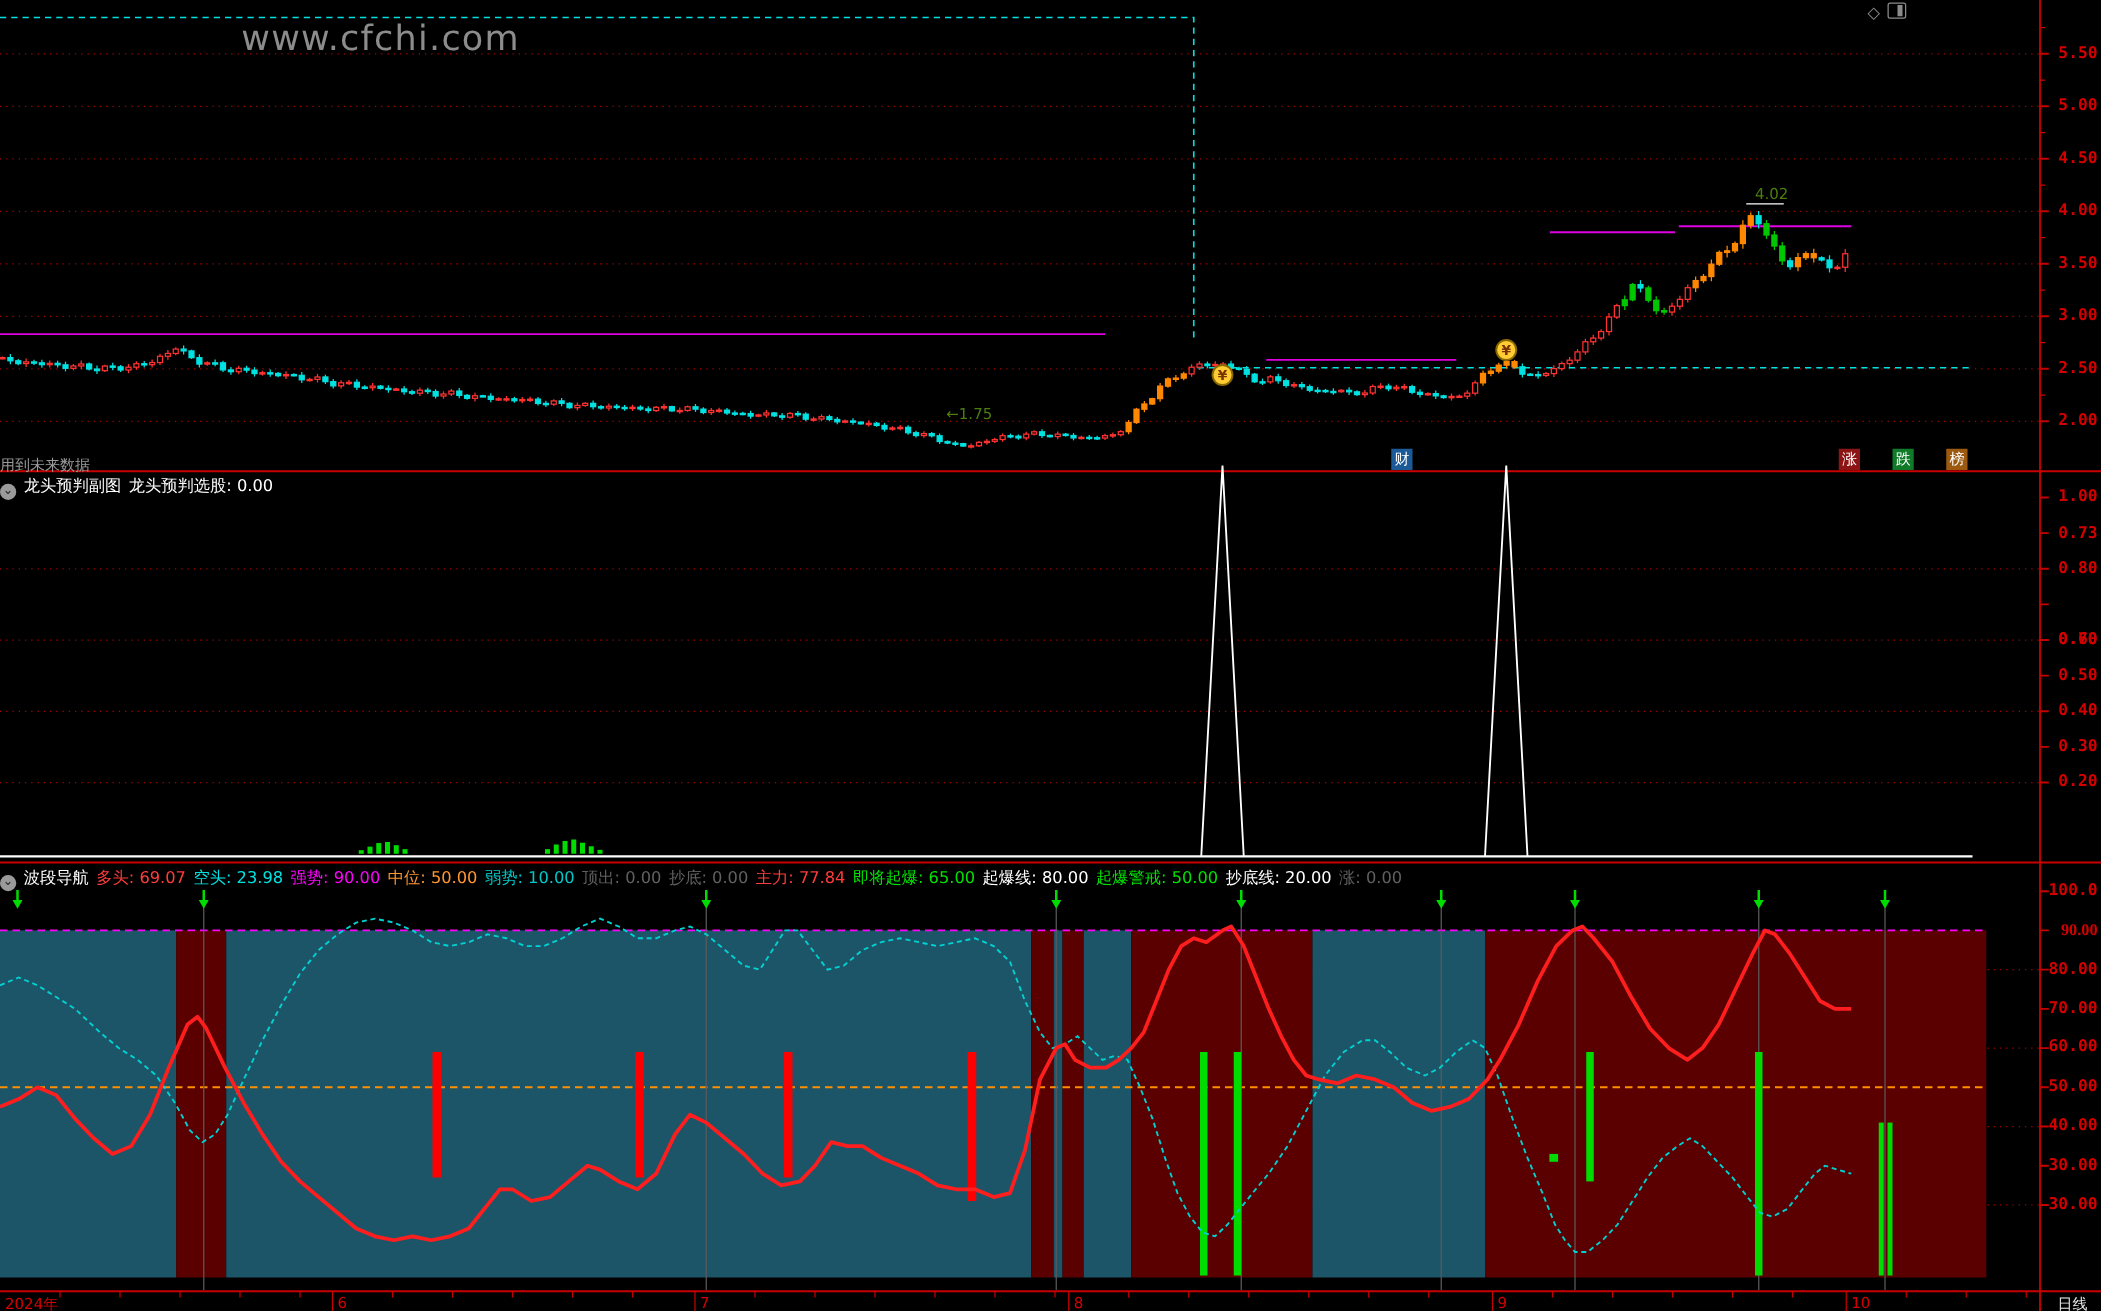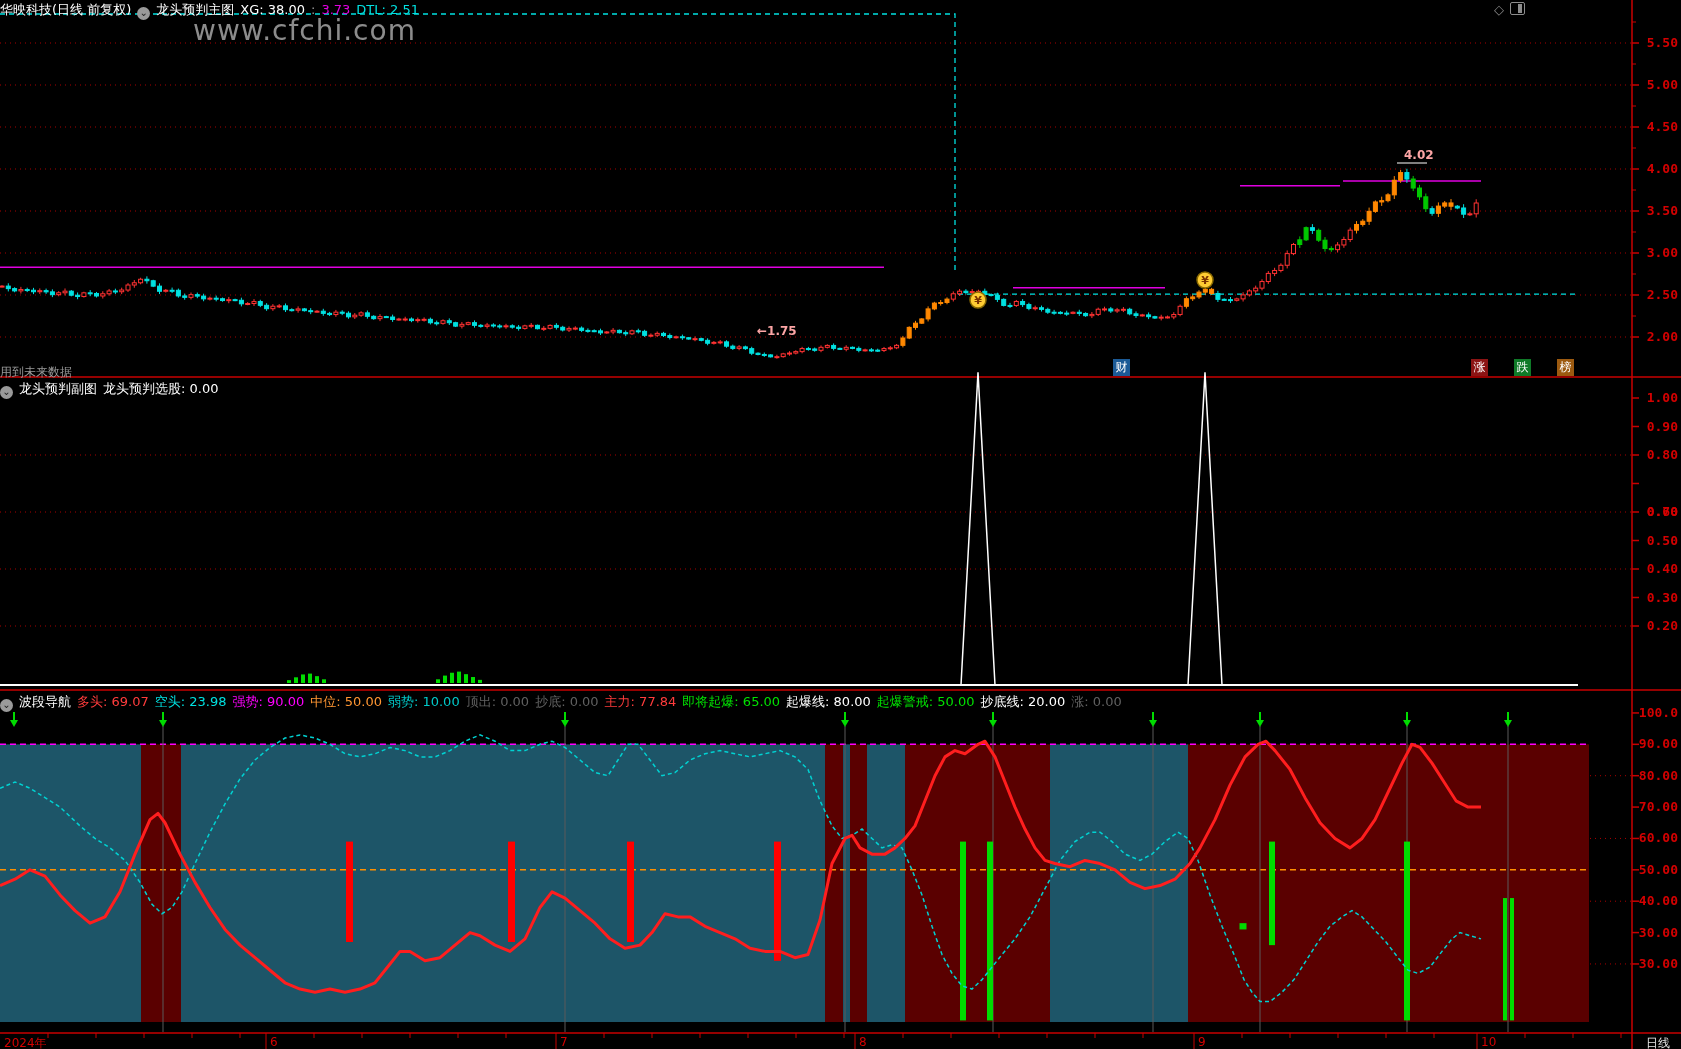--- a/index.html
+++ b/index.html
@@ -8,21 +8,21 @@
   #gfx{position:absolute;left:0;top:0;}
   .bar{position:absolute;left:0;white-space:nowrap;font-size:13px;z-index:5;}
   .bar span{margin-right:6px;}
   .cicon{display:inline-block;width:13px;height:13px;border-radius:50%;background:#9a9a9a;
          color:#222;font-size:10px;line-height:11px;text-align:center;vertical-align:-2px;margin-right:5px;}
   .w{color:#fff;} .gy{color:#9a9a9a;}
   .watermark{position:absolute;left:193px;top:14px;color:#8c8c8c;font-size:28px;letter-spacing:1px;z-index:4;}
   .ylab{position:absolute;left:1636px;width:42px;text-align:right;color:#d40000;
         font-family:"DejaVu Sans Mono",monospace;font-size:13px;font-weight:bold;z-index:5;}
   .xlab{position:absolute;top:1035px;color:#d40000;font-size:12px;z-index:5;}
-  .ann{position:absolute;color:#fca5a5;font-size:12px;z-index:5;font-weight:bold;}
+  .ann{position:absolute;color:#4d7c0f;font-size:12px;z-index:5;}
   .note{position:absolute;left:0;top:364px;color:#9a9a9a;font-size:12px;z-index:5;}
   .badge{position:absolute;width:17px;height:17px;color:#fff;font-size:12px;line-height:17px;
          text-align:center;z-index:6;cursor:pointer;}
   .period{position:absolute;left:1638px;top:1035px;width:40px;text-align:center;color:#e6e6e6;font-size:12px;z-index:6;}
   .winicons{position:absolute;left:1494px;top:2px;z-index:6;color:#8c8c8c;font-size:13px;}
   .winicons .sq{display:inline-block;width:13px;height:11px;border:1px solid #8c8c8c;border-radius:2px;
                 margin-left:6px;vertical-align:-1px;position:relative;}
   .winicons .sq i{position:absolute;right:2px;top:1px;bottom:1px;width:4px;background:#8c8c8c;}
 </style>
 </head>
@@ -662,23 +662,20 @@
       <rect x="322" y="679.295" width="4" height="3.705000000000041" fill="#00dc00"></rect>
       <rect x="436" y="679.295" width="4" height="3.705000000000041" fill="#00dc00"></rect>
       <rect x="443" y="675.59" width="4" height="7.409999999999968" fill="#00dc00"></rect>
       <rect x="450" y="672.74" width="4" height="10.259999999999991" fill="#00dc00"></rect>
       <rect x="457" y="671.6" width="4" height="11.399999999999977" fill="#00dc00"></rect>
       <rect x="464" y="674.165" width="4" height="8.835000000000036" fill="#00dc00"></rect>
       <rect x="471" y="677.015" width="4" height="5.985000000000014" fill="#00dc00"></rect>
       <rect x="478" y="679.865" width="4" height="3.134999999999991" fill="#00dc00"></rect>
     </svg>
 
-  <div class="bar" style="top:1px;z-index:6">
-    <span class="w">华映科技(日线 前复权)</span><span class="cicon">⌄</span><span class="w">龙头预判主图</span><span class="w">XG: 38.00</span><span class="gy">:</span><span style="color:#e100e1">3.73</span><span style="color:#00e1e1">DTL: 2.51</span>
-  </div>
 
   <div class="winicons"><span>◇</span><span class="sq"><i></i></span></div>
 
   <div class="watermark">www.cfchi.com</div>
   <div class="note">用到未来数据</div>
 
   <div class="bar" style="top:380px">
     <span class="cicon">⌄</span><span class="w">龙头预判副图</span><span id="p2fields"><span style="color: rgb(255, 255, 255);">龙头预判选股: 0.00</span></span>
   </div>
 
@@ -697,30 +694,30 @@
   <div id="ylabs">
       <div class="ylab" style="top: 35px;">5.50</div>
       <div class="ylab" style="top: 77px;">5.00</div>
       <div class="ylab" style="top: 119px;">4.50</div>
       <div class="ylab" style="top: 161px;">4.00</div>
       <div class="ylab" style="top: 203px;">3.50</div>
       <div class="ylab" style="top: 245px;">3.00</div>
       <div class="ylab" style="top: 287px;">2.50</div>
       <div class="ylab" style="top: 329px;">2.00</div>
       <div class="ylab" style="top: 390px;">1.00</div>
-      <div class="ylab" style="top: 418.5px;">0.90</div>
+      <div class="ylab" style="top: 418.5px;">0.73</div>
       <div class="ylab" style="top: 447px;">0.80</div>
       <div class="ylab" style="top: 475.5px; margin-top: 28px;">0.70</div>
       <div class="ylab" style="top: 504px;">0.60</div>
       <div class="ylab" style="top: 532.5px;">0.50</div>
       <div class="ylab" style="top: 561px;">0.40</div>
       <div class="ylab" style="top: 589.5px;">0.30</div>
       <div class="ylab" style="top: 618px;">0.20</div>
       <div class="ylab" style="top: 704.95px;">100.0</div>
-      <div class="ylab" style="top: 736.325px;">90.00</div>
+      <div class="ylab" style="top: 736.325px; font-family: Liberation Serif, serif;">90.00</div>
       <div class="ylab" style="top: 767.7px;">80.00</div>
       <div class="ylab" style="top: 799.075px;">70.00</div>
       <div class="ylab" style="top: 830.45px;">60.00</div>
       <div class="ylab" style="top: 861.825px;">50.00</div>
       <div class="ylab" style="top: 893.2px;">40.00</div>
       <div class="ylab" style="top: 924.575px;">30.00</div>
       <div class="ylab" style="top: 955.95px;">30.00</div>
     </div>
   <div id="xlabs">
       <div class="xlab" style="left: 4px;">2024年</div>

